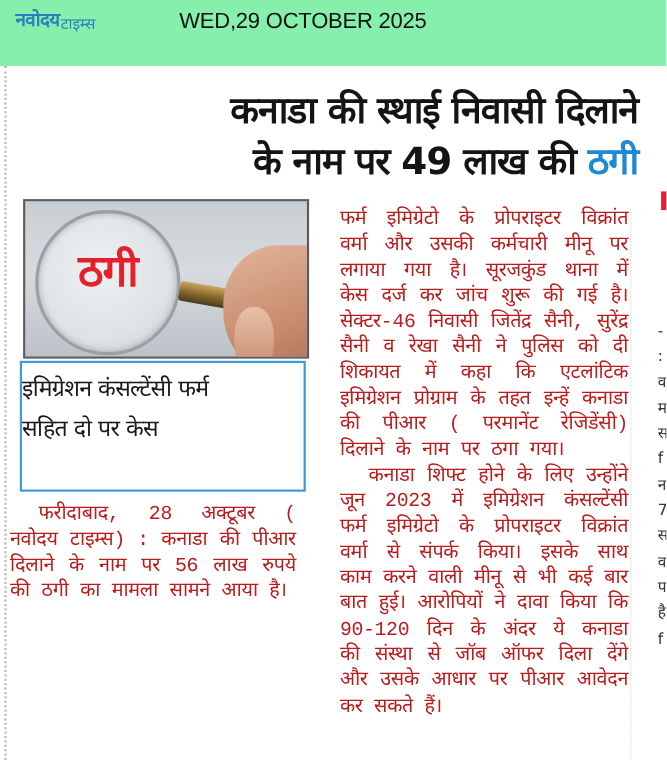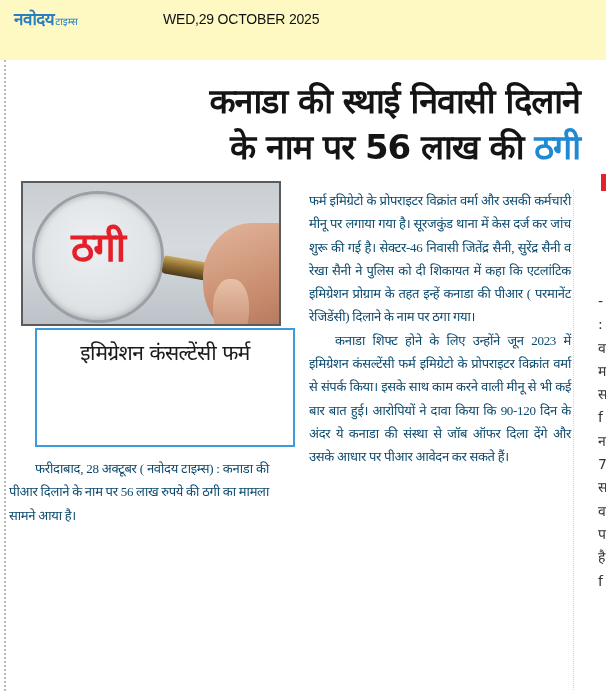--- a/index.html
+++ b/index.html
@@ -1,39 +1,39 @@
 <!DOCTYPE html>
 <html><head>
 <meta charset="utf-8">
 <style>
   * { box-sizing: border-box; margin: 0; padding: 0; }
   html, body { width: 606px; height: 691px; overflow: hidden; background: #ffffff; }
   body { position: relative; font-family: "DejaVu Sans", "Liberation Sans", sans-serif; color: #1a1a1a; }
 
-  .topbar { position: absolute; left: 0; top: 0; width: 606px; height: 60px; background: #fef9c3; }
+  .topbar { position: absolute; left: 0; top: 0; width: 606px; height: 60px; background: #86efac; }
   .logo { position: absolute; left: 14px; top: 10px; display: flex; align-items: flex-end; color: #2a7fc1; }
   .logo .big { font-family: "DejaVu Sans", sans-serif; font-weight: bold; font-size: 17px; letter-spacing: -0.5px; line-height: 18px; }
-  .logo .small { font-family: "DejaVu Sans", sans-serif; font-size: 10px; line-height: 12px; margin-left: 1px; }
-  .meta { position: absolute; left: 163px; top: 9px; font-family: "Liberation Sans", sans-serif; font-size: 14px; line-height: 20px; color: #111; letter-spacing: -0.2px; }
+  .logo .small { font-family: "DejaVu Sans", sans-serif; font-size: 14px; line-height: 12px; margin-left: 1px; }
+  .meta { position: absolute; left: 163px; top: 9px; font-family: "Liberation Sans", sans-serif; font-size: 20px; line-height: 20px; color: #111; letter-spacing: -0.2px; }
 
   .dashline { position: absolute; left: 4px; top: 60px; width: 0; height: 631px; border-left: 2px dotted #b9b9b9; }
 
   .headline { position: absolute; left: 10px; top: 78px; width: 570px; text-align: right; font-family: "DejaVu Sans", sans-serif; font-weight: bold; font-size: 34px; line-height: 46px; letter-spacing: -1px; color: #141414; }
   .headline .hl-accent { color: #1f8ad1; }
 
   .photo { position: absolute; left: 21px; top: 181px; width: 260px; height: 145px; border: 2px solid #5b5b5b; background: linear-gradient(180deg, #c9ced3 0%, #d7dbdf 45%, #bcc2c8 100%); overflow: hidden; }
   .lens { position: absolute; left: 9px; top: 8px; width: 132px; height: 132px; border-radius: 50%; border: 3px solid #9aa0a6; background: radial-gradient(circle at 45% 40%, #eef0f2 0%, #dfe3e6 60%, #c8cdd1 100%); box-shadow: inset 0 0 6px rgba(0,0,0,0.25); }
   .lens-text { position: absolute; left: 16px; top: 36px; width: 118px; text-align: center; font-family: "DejaVu Sans", sans-serif; font-weight: bold; font-size: 40px; line-height: 56px; color: #e4202b; letter-spacing: -1px; }
   .handle { position: absolute; left: 140px; top: 72px; width: 110px; height: 18px; background: linear-gradient(180deg, #c8a860 0%, #8b6a2e 50%, #4a3a1c 100%); transform: rotate(10deg); transform-origin: left center; border-radius: 3px; }
   .hand { position: absolute; left: 180px; top: 40px; width: 110px; height: 120px; border-radius: 45% 10% 10% 50%; background: linear-gradient(160deg, #e2b59a 0%, #c98d70 55%, #a96c55 100%); }
   .thumb { position: absolute; left: 190px; top: 96px; width: 36px; height: 60px; border-radius: 45%; background: linear-gradient(180deg, #e8c1a8 0%, #c48a6f 100%); }
 
-  .subbox { position: absolute; left: 35px; top: 328px; width: 260px; height: 119px; border: 2px solid #3b9bdc; background: #fff; text-align: center; font-family: "DejaVu Sans", sans-serif; font-size: 21px; line-height: 36px; padding-top: 5px; color: #1a1a1a; letter-spacing: -0.6px; }
+  .subbox { position: absolute; left: 18px; top: 328px; width: 260px; height: 119px; border: 2px solid #3b9bdc; background: #fff; text-align: left; font-family: "DejaVu Sans", sans-serif; font-size: 21px; line-height: 36px; padding-top: 5px; color: #1a1a1a; letter-spacing: -0.6px; }
 
-  .col { position: absolute; font-family: Liberation Serif, serif; font-size: 13px; line-height: 23.3px; color: #0c4a6e; text-align: justify; letter-spacing: -0.3px; }
+  .col { position: absolute; font-family: Liberation Mono, monospace; font-size: 18px; line-height: 23.3px; color: #b91c1c; text-align: justify; letter-spacing: -0.3px; }
   .col p { text-indent: 0; }
   .col p.ind { text-indent: 26px; }
   .col-left { left: 9px; top: 457px; width: 260px; }
   .col-mid { left: 309px; top: 189px; width: 262px; }
   .col-mid p + p { margin-top: 0; }
 
   .red-mark { position: absolute; left: 601px; top: 174px; width: 5px; height: 17px; background: #e32230; }
   .edge-col { position: absolute; left: 598px; top: 290px; width: 8px; font-family: "DejaVu Sans", sans-serif; font-size: 14px; line-height: 23.3px; color: #333; overflow: hidden; white-space: nowrap; }
   .edge-sep { position: absolute; left: 573px; top: 190px; height: 500px; border-left: 1px dotted #d5d5d5; }
 </style>
@@ -47,33 +47,34 @@
   </div>
   <div class="meta">
     <div>WED,29 OCTOBER 2025</div>
   </div>
 </div>
 
 <div class="dashline"></div>
 
 <div class="headline">
   <div>कनाडा की स्थाई निवासी दिलाने</div>
-  <div><span>के नाम पर 56 लाख की </span><span class="hl-accent">ठगी</span></div>
+  <div><span>के नाम पर 49 लाख की </span><span class="hl-accent">ठगी</span></div>
 </div>
 
 <div class="photo">
   <div class="lens"></div>
   <div class="lens-text">ठगी</div>
   <div class="handle"></div>
   <div class="hand"></div>
   <div class="thumb"></div>
 </div>
 
 <div class="subbox">
   <div>इमिग्रेशन कंसल्टेंसी फर्म</div>
+  <div>सहित दो पर केस</div>
 </div>
 
 <div class="col col-left">
   <p class="ind">फरीदाबाद, 28 अक्टूबर ( नवोदय टाइम्स) : कनाडा की पीआर दिलाने के नाम पर 56 लाख रुपये की ठगी का मामला सामने आया है।</p>
 </div>
 
 <div class="col col-mid">
   <p>फर्म इमिग्रेटो के प्रोपराइटर विक्रांत वर्मा और उसकी कर्मचारी मीनू पर लगाया गया है। सूरजकुंड थाना में केस दर्ज कर जांच शुरू की गई है। सेक्टर-46 निवासी जितेंद्र सैनी, सुरेंद्र सैनी व रेखा सैनी ने पुलिस को दी शिकायत में कहा कि एटलांटिक इमिग्रेशन प्रोग्राम के तहत इन्हें कनाडा की पीआर ( परमानेंट रेजिडेंसी) दिलाने के नाम पर ठगा गया।</p>
   <p class="ind">कनाडा शिफ्ट होने के लिए उन्होंने जून 2023 में इमिग्रेशन कंसल्टेंसी फर्म इमिग्रेटो के प्रोपराइटर विक्रांत वर्मा से संपर्क किया। इसके साथ काम करने वाली मीनू से भी कई बार बात हुई। आरोपियों ने दावा किया कि 90-120 दिन के अंदर ये कनाडा की संस्था से जॉब ऑफर दिला देंगे और उसके आधार पर पीआर आवेदन कर सकते हैं।</p>
 </div>

